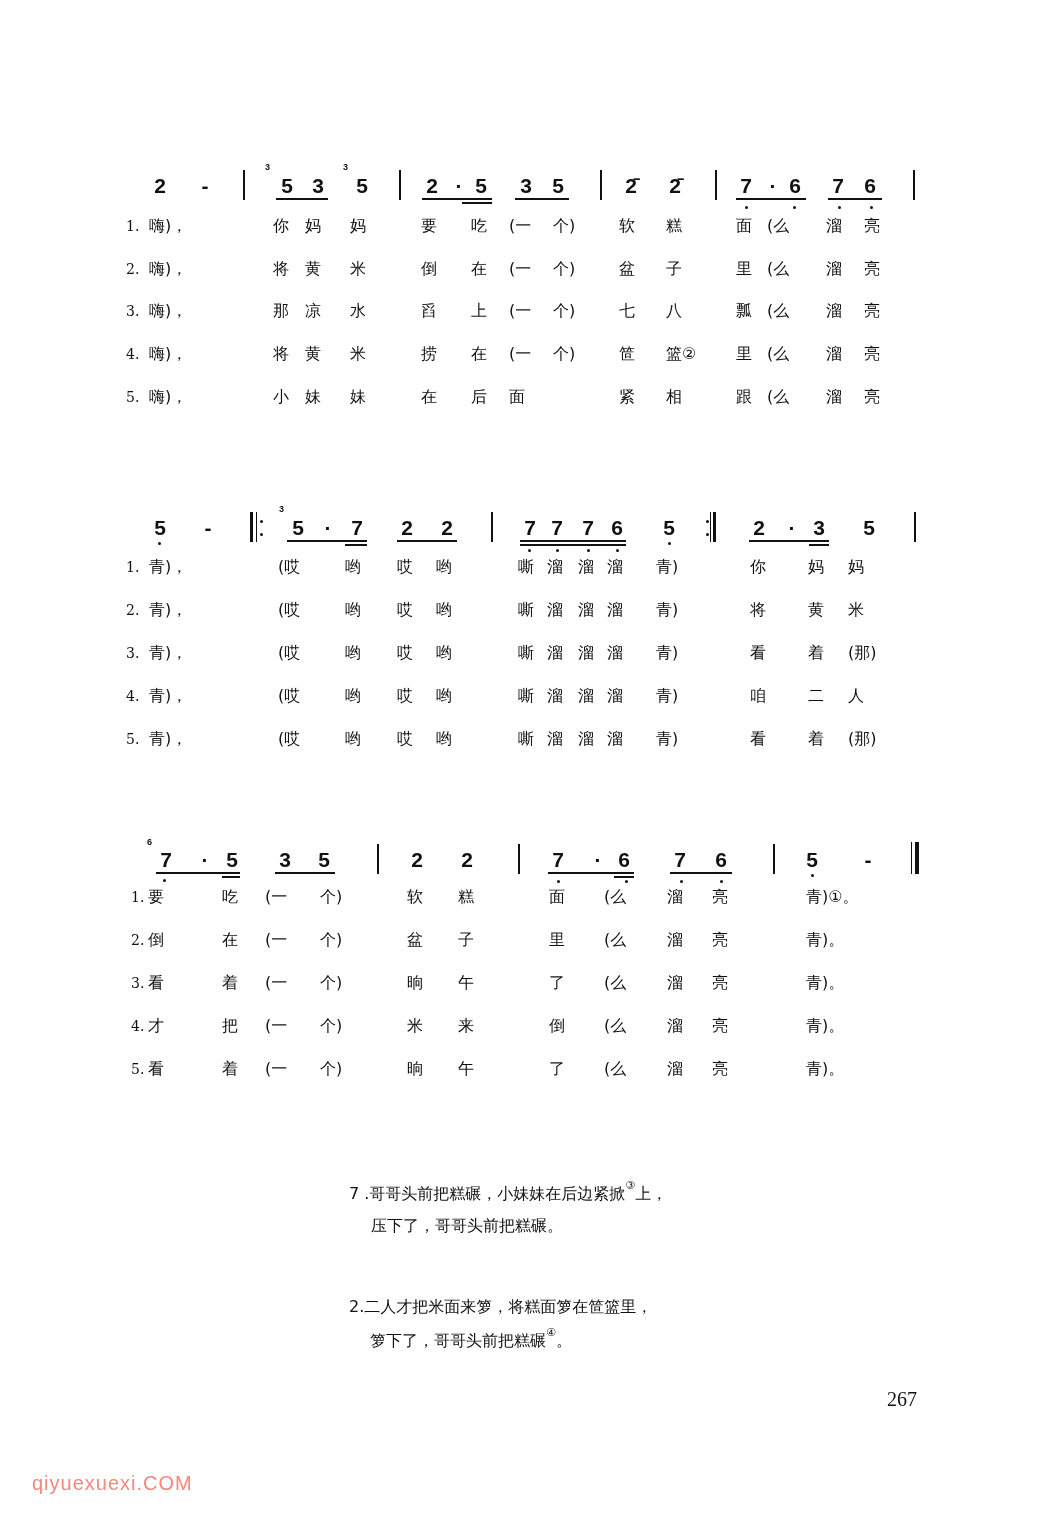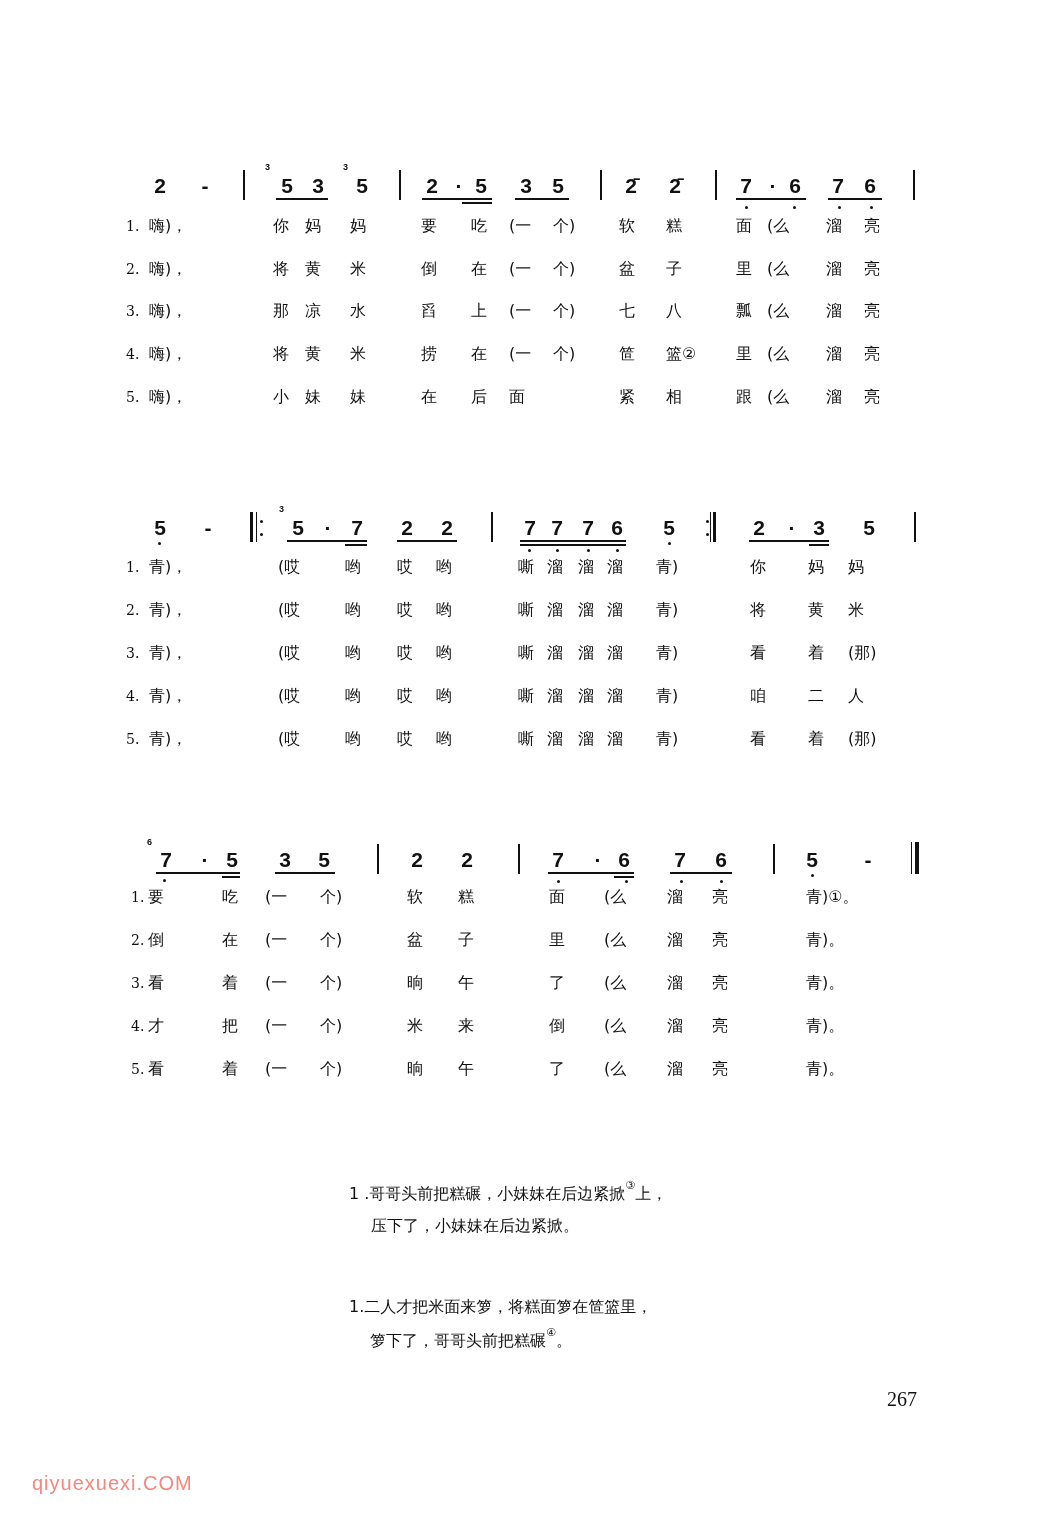--- a/index.html
+++ b/index.html
@@ -345,24 +345,24 @@
     <span class="lyr" style="left: 407px; top: 1059px;">晌</span>
     <span class="lyr" style="left: 458px; top: 1059px;">午</span>
     <span class="lyr" style="left: 549px; top: 1059px;">了</span>
     <span class="lyr" style="left: 604px; top: 1059px;">(么</span>
     <span class="lyr" style="left: 667px; top: 1059px;">溜</span>
     <span class="lyr" style="left: 712px; top: 1059px;">亮</span>
     <span class="lyr" style="left: 806px; top: 1059px;">青)。</span>
   </div>
 
 <div class="verse" style="left:349px;top:1183px">
-  <span>1 .哥哥头前把糕碾，小妹妹在后边紧掀</span><span class="sup">③</span><span>上，</span>
-</div>
-<div class="verse" style="left:371px;top:1215px">压下了，小妹妹在后边紧掀。</div>
-
-<div class="verse" style="left:349px;top:1296px">1.二人才把米面来箩，将糕面箩在笸篮里，</div>
+  <span>7 .哥哥头前把糕碾，小妹妹在后边紧掀</span><span class="sup">③</span><span>上，</span>
+</div>
+<div class="verse" style="left:371px;top:1215px">压下了，哥哥头前把糕碾。</div>
+
+<div class="verse" style="left:349px;top:1296px">2.二人才把米面来箩，将糕面箩在笸篮里，</div>
 <div class="verse" style="left:370px;top:1330px">
   <span>箩下了，哥哥头前把糕碾</span><span class="sup">④</span><span>。</span>
 </div>
 
 <div class="pagenum" style="left:887px;top:1388px">267</div>
 
 <div class="wm" style="left:32px;top:1472px;color:#f4877e">qiyuexuexi.COM</div>
 
 </body></html>

